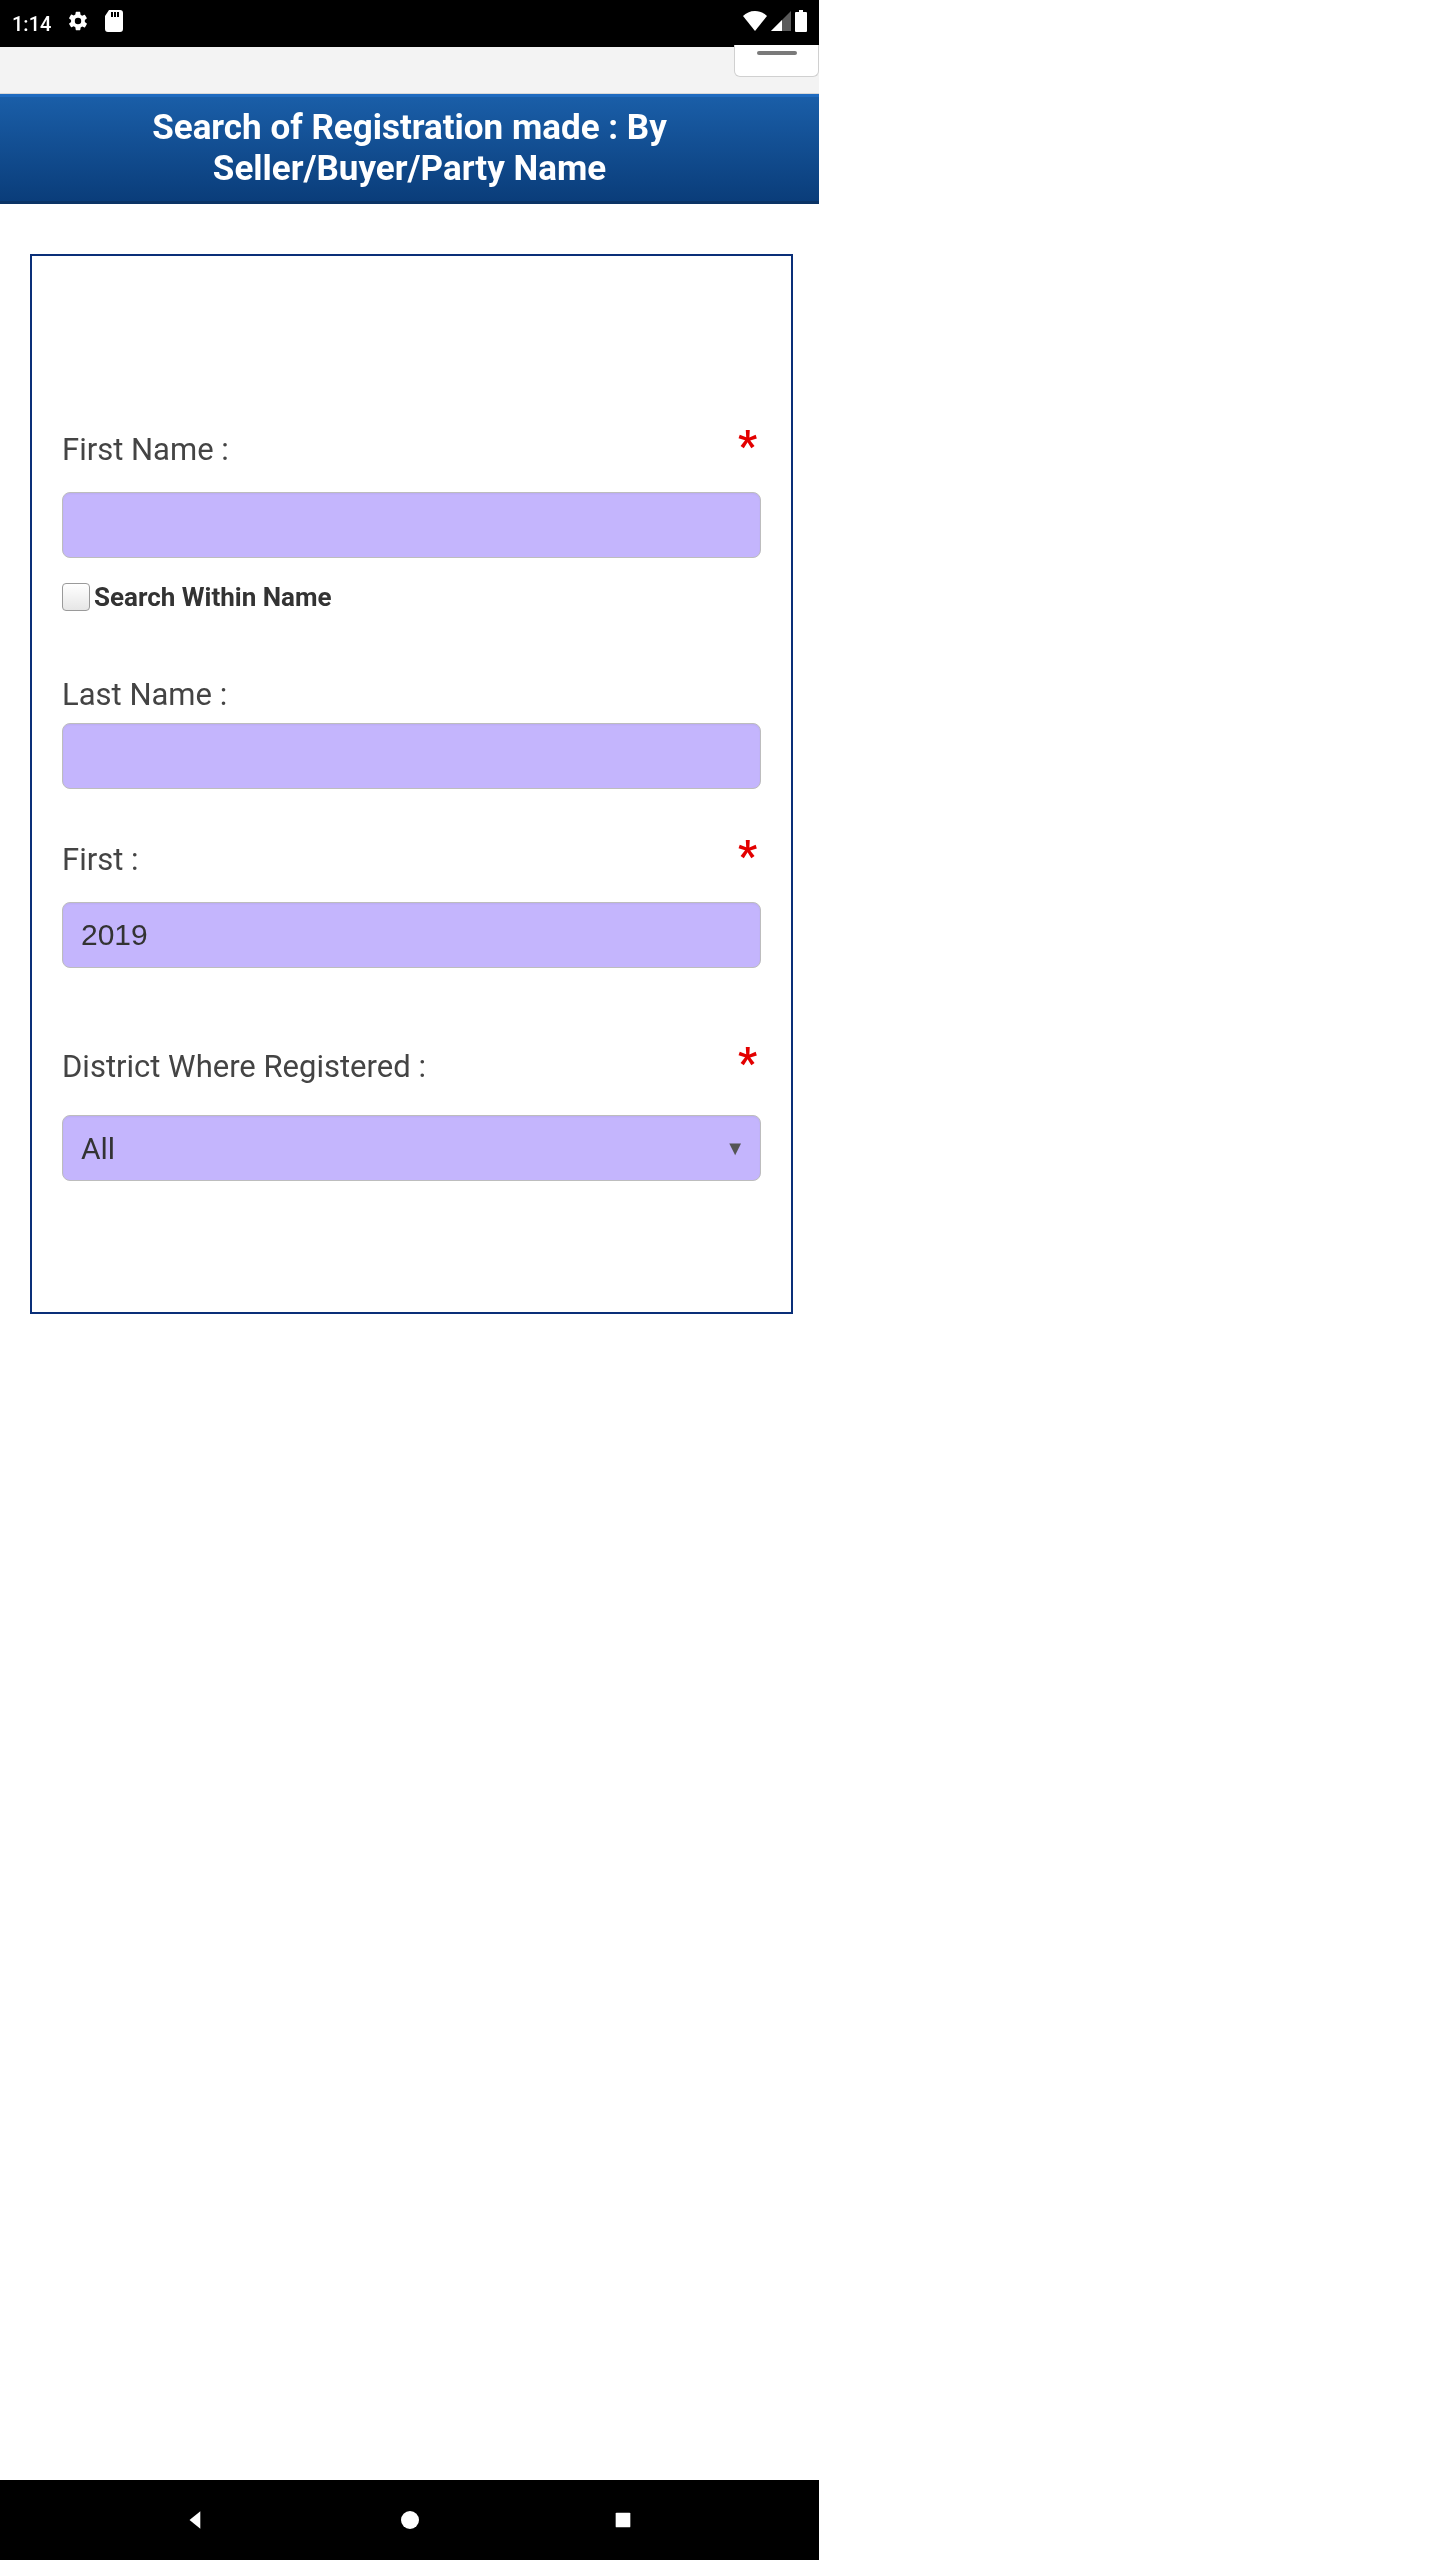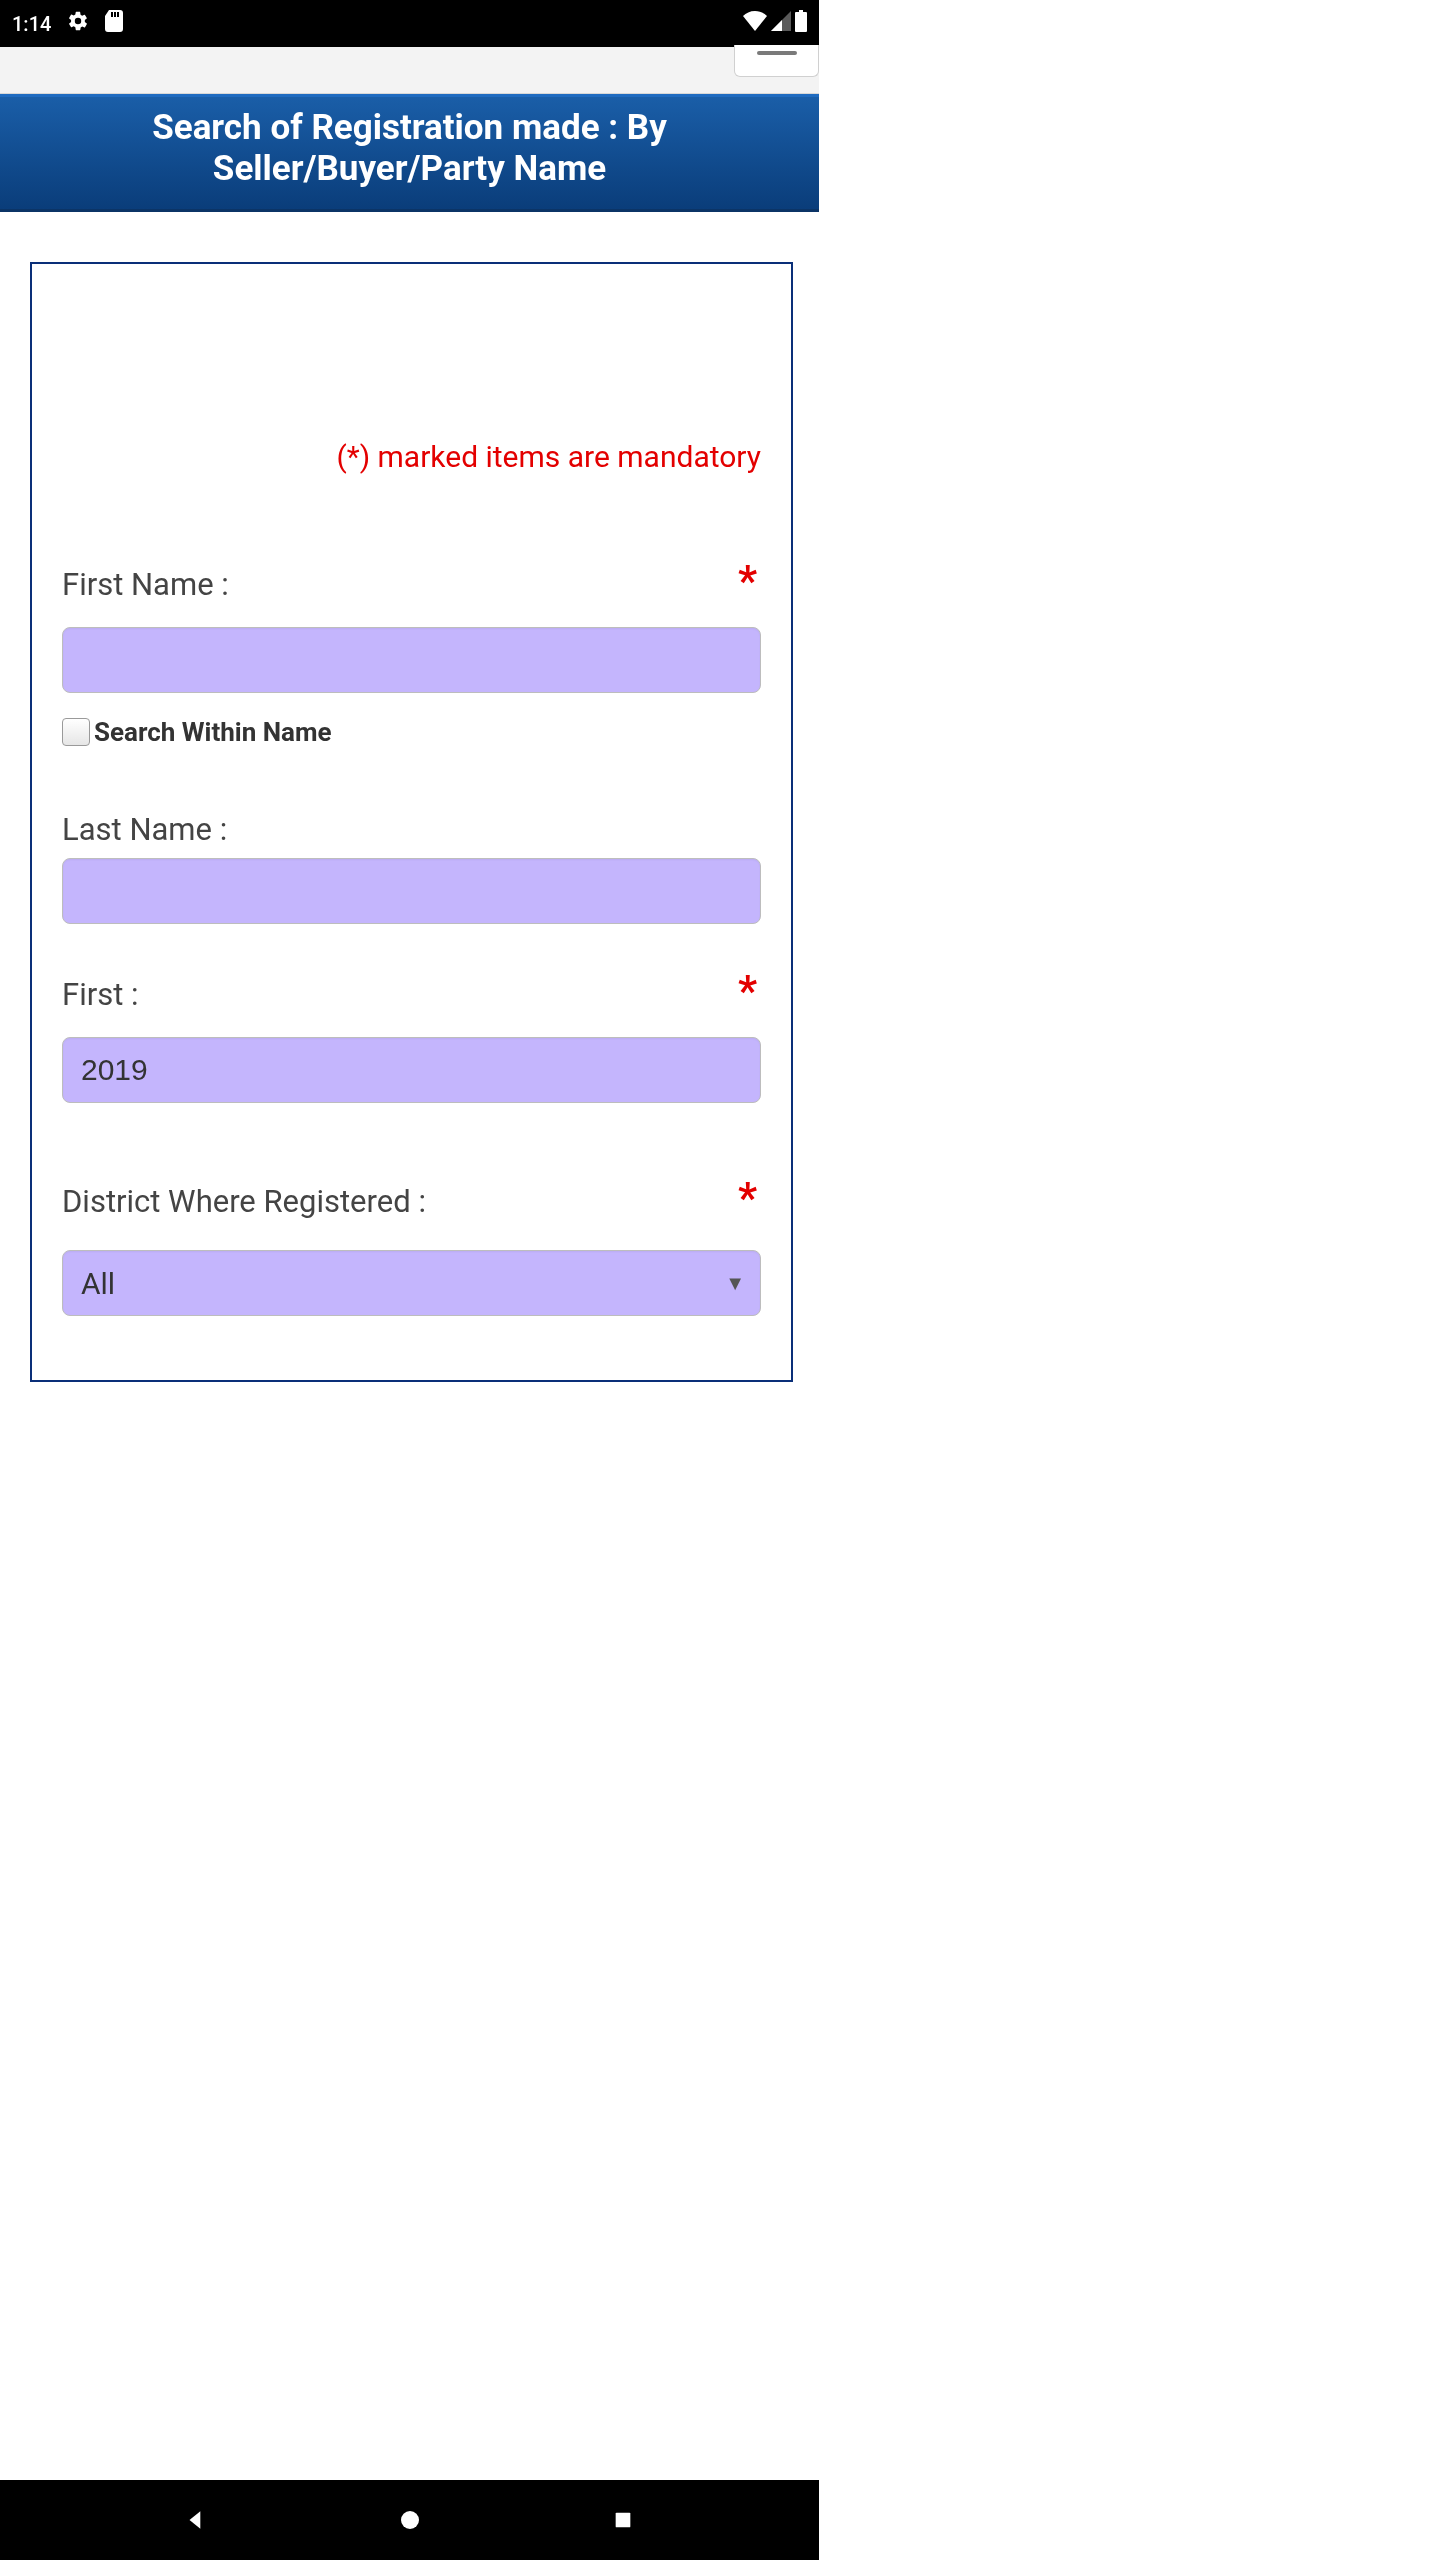--- a/index.html
+++ b/index.html
@@ -30,21 +30,21 @@
     display: flex; align-items: flex-start; justify-content: center; padding-top: 6px;
   }
   .hamburger-peek span {
     width: 40px; height: 4px; background: #7a7a7a; border-radius: 2px;
   }
 
   
   .header-banner {
     width: 100%; background: linear-gradient(#1a5ea8, #0a3d7a);
     border-top: 3px solid #1f6bc0; border-bottom: 3px solid #0b3466;
-    color: #fff; text-align: center; padding: 10px 12px 20px;
+    color: #fff; text-align: center; padding: 10px 12px 12px;
     font-size: 35px; font-weight: 700;
   }
 
   
   .content { padding: 50px 26px 0 30px; }
   .card {
     border: 2px solid #0a2f78;
     padding: 175px 30px 40px 30px;
     min-height: 1060px;
   }
@@ -139,21 +139,20 @@
   </div>
 </div>
 
 <div class="header-banner">
   <span>Search of Registration made : By Seller/Buyer/Party Name</span>
 </div>
 
 <div class="content">
   <div class="card">
 
-    <div class="mandatory-note">(*) marked items are mandatory</div>
 
     <div class="field-row">
       <div class="label-row">
         <span class="label-text">First Name :</span>
         <span class="req-star">*</span>
       </div>
       <input class="text-input" type="text" value="" style="">
     </div>
 
     <div class="checkbox-row">

